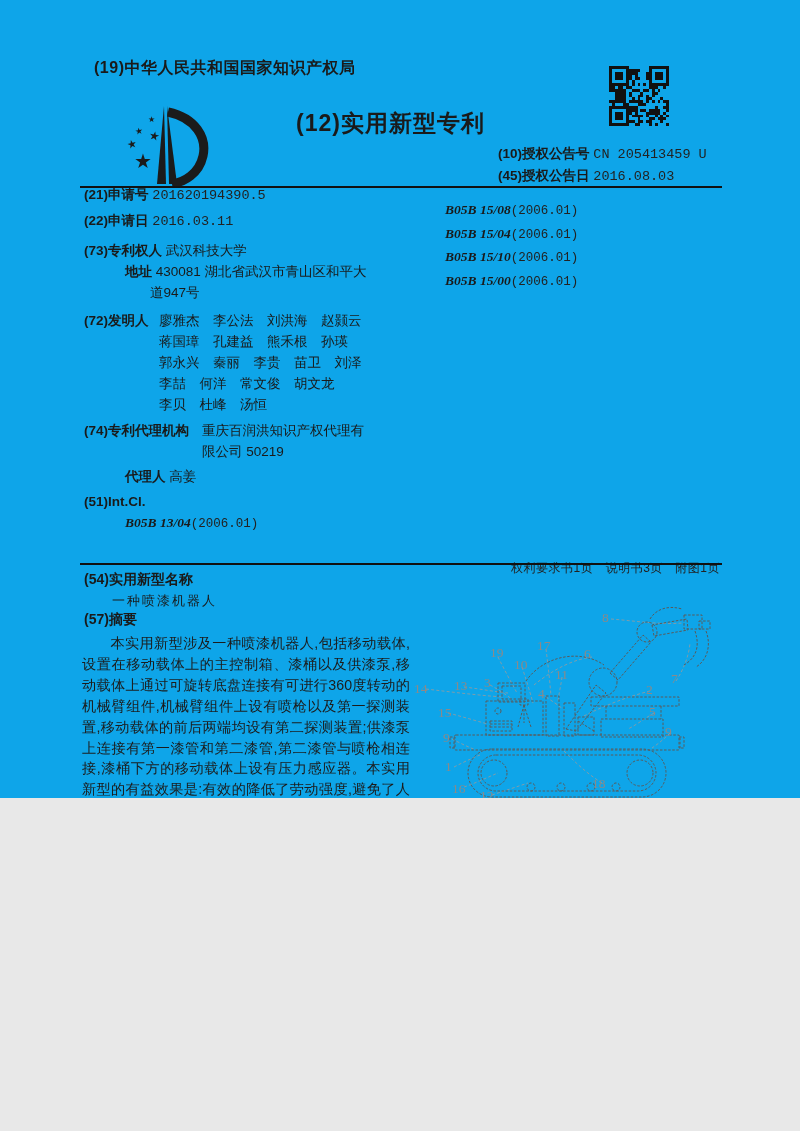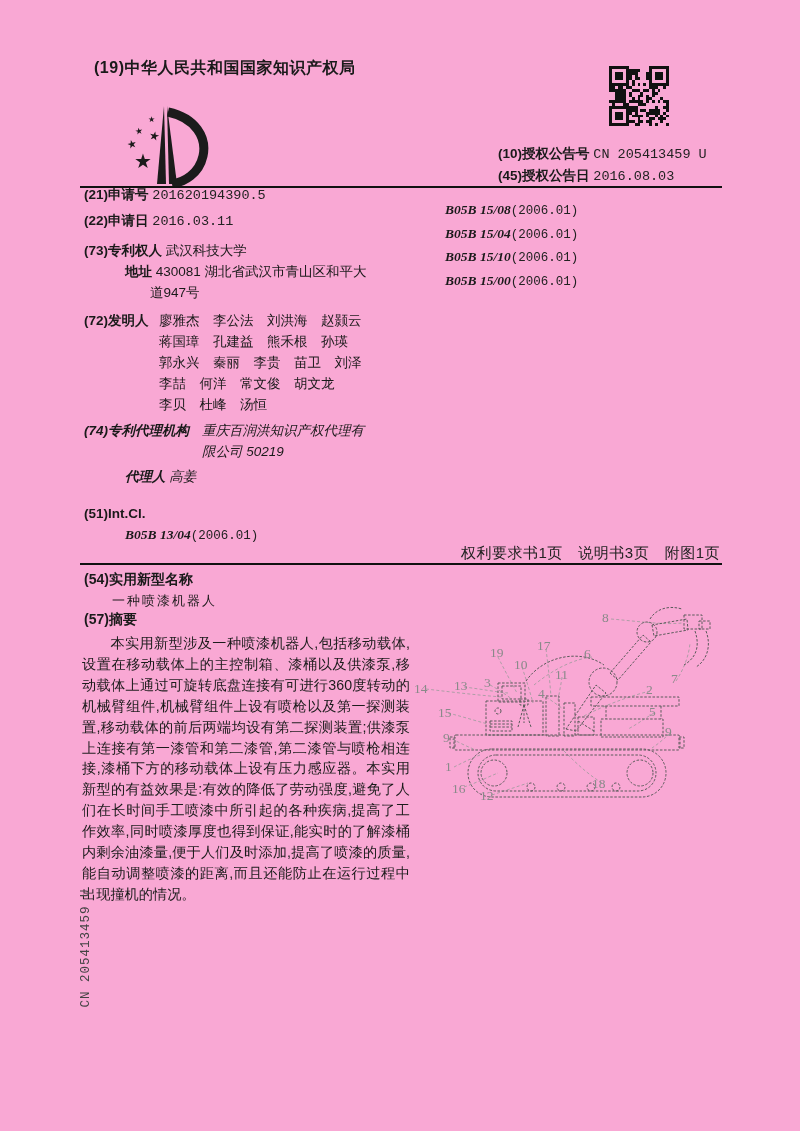--- a/index.html
+++ b/index.html
@@ -1,19 +1,19 @@
 <!DOCTYPE html>
 <html><head>
 <meta charset="utf-8">
 <style>
   html,body{margin:0;padding:0;background:#e8e8e8;}
   .page{
     position:relative;
-    width:800px;height:1131px;
-    background:#f9a8d4;
+    width:800px;height:798px;
+    background:#0ea5e9;
     margin:0 auto;
     font-family:"Liberation Sans",sans-serif;
     color:#1a1a1a;
     overflow:hidden;
   }
   .abs{position:absolute;}
 
   
   .office{left:94px;top:58px;font-size:16px;font-weight:700;letter-spacing:0.5px;}
   .doc-type{left:296px;top:108px;font-size:23px;font-weight:700;letter-spacing:1px;}
@@ -39,21 +39,21 @@
   .inv-label{flex:0 0 66px;}
   .inv-names{flex:1;}
   .agency-row{display:flex;}
   .agency-label{flex:0 0 118px;}
   .itc{font-style:italic;font-weight:700;font-family:"Liberation Serif",serif;}
   .year{font-style:normal;font-weight:400;font-family:"Liberation Mono",monospace;font-size:12.5px;color:#222;}
 
   .right-col{left:445px;top:199px;width:275px;font-size:13.5px;line-height:22.5px;}
   .ipc-line .itc{font-size:13.5px;}
 
-  .pages-info{right:80px;top:544px;font-size:15px;color:#222;letter-spacing:0.5px;}
+  .pages-info{right:80px;top:560px;font-size:12px;color:#222;letter-spacing:0.5px;}
 
   
   .sec54{left:84px;top:571px;font-size:14px;font-weight:700;}
   .title-cn{left:112px;top:592px;font-size:13px;letter-spacing:2px;}
   .sec57{left:84px;top:611px;font-size:14px;font-weight:700;}
   .abstract{
     left:82px;top:633px;width:328px;
     font-size:14.2px;line-height:20.9px;
     text-align:justify;text-indent:2em;color:#1c1c1c;
   }
@@ -89,20 +89,21 @@
         <text x="23" y="38" font-size="9" transform="rotate(-10 27 35)">★</text>
         <text x="36" y="26" font-size="8">★</text>
         <text x="37" y="44" font-size="12" transform="rotate(12 42 40)">★</text>
       </g>
       <polygon points="45,88 52,10 54,88" fill="#1b1b1b"></polygon>
       <polygon points="57,88 55,10 65,88" fill="#1b1b1b"></polygon>
       <path d="M56,16 C84,22 95,42 91,60 C87,78 72,86 60,88" stroke="#1b1b1b" stroke-width="9" fill="none"></path>
     </svg>
   </div>
 
+  <div class="abs doc-type">(12)实用新型专利</div>
 
   <div class="abs qr">
     <svg id="qr-svg" viewBox="0 0 21 21" shape-rendering="crispEdges">
         <rect x="0" y="0" width="1" height="1" fill="#111"></rect>
         <rect x="1" y="0" width="1" height="1" fill="#111"></rect>
         <rect x="2" y="0" width="1" height="1" fill="#111"></rect>
         <rect x="3" y="0" width="1" height="1" fill="#111"></rect>
         <rect x="4" y="0" width="1" height="1" fill="#111"></rect>
         <rect x="5" y="0" width="1" height="1" fill="#111"></rect>
         <rect x="6" y="0" width="1" height="1" fill="#111"></rect>
@@ -381,21 +382,21 @@
       <div class="inv-label lbl-b">(72)发明人</div>
       <div class="inv-names">
         <div>廖雅杰　李公法　刘洪海　赵颢云</div>
         <div>蒋国璋　孔建益　熊禾根　孙瑛</div>
         <div>郭永兴　秦丽　李贵　苗卫　刘泽</div>
         <div>李喆　何洋　常文俊　胡文龙</div>
         <div>李贝　杜峰　汤恒</div>
       </div>
     </div>
 
-    <div class="entry" style="margin-bottom:16px;font-style:italic;">
+    <div class="entry" style="margin-bottom:4px;">
       <div class="agency-row">
         <div class="agency-label lbl-b">(74)专利代理机构</div>
         <div>重庆百润洪知识产权代理有</div>
       </div>
       <div style="padding-left:118px;"><span>限公司 50219</span></div>
       <div class="indent1" style="margin-top:4px;">
         <span class="lbl-b">代理人</span>
         <span>高姜</span>
       </div>
     </div>

